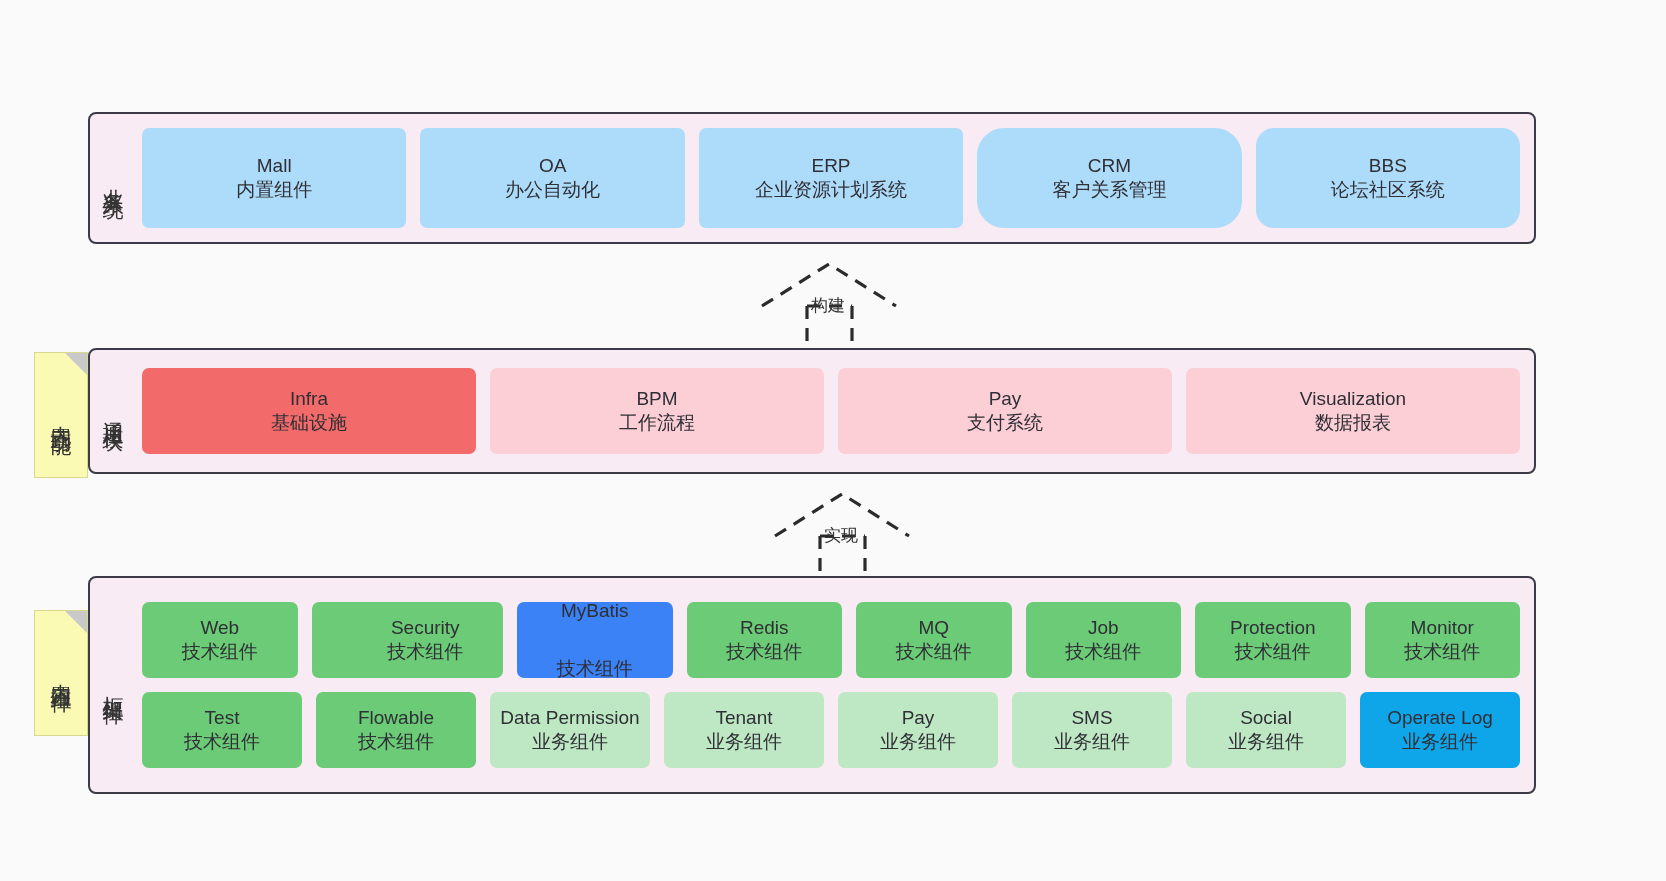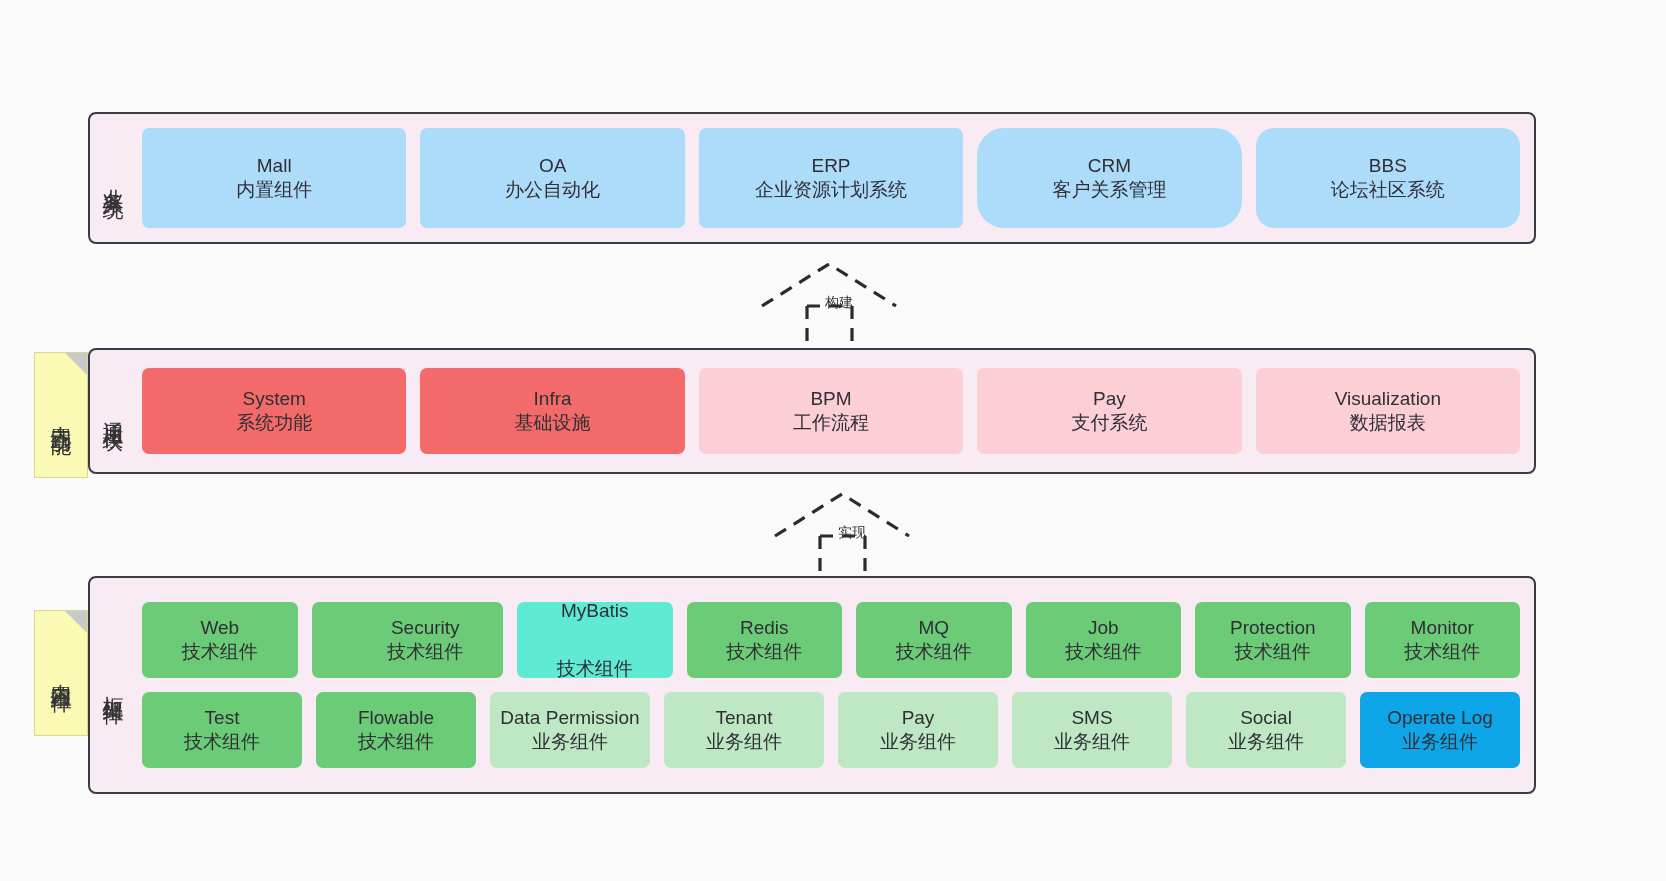--- a/index.html
+++ b/index.html
@@ -96,26 +96,25 @@
     width:0;height:0;
     border-top:22px solid #C9C9C9;
     border-left:22px solid transparent;
   }
 
   
   .arrow{position:absolute;z-index:2;}
   .arrow svg{display:block;overflow:visible;}
   .arrow-label{
     position:absolute;
-    font-size:14px;
+    font-size:17px;
     color:#333333;
     background:transparent;
     white-space:nowrap;
     user-select:none;
-    margin-left:14px;
   }
 </style>
 </head>
 <body>
 
 <div id="stage">
 
   <div class="layer" style="left:88px;top:112px;width:1448px;height:132px;">
     <div class="layer-label">业务系统</div>
     <div class="cards">
@@ -155,24 +154,20 @@
   <div class="tab" style="left:34px;top:352px;height:126px;">
     <span>内置功能</span>
     <span class="fold"></span>
   </div>
 
   <div class="layer" style="left:88px;top:348px;width:1448px;height:126px;">
     <div class="layer-label">通用模块</div>
     <div class="cards">
       <div class="row">
         <div class="card h-mod" style="background:#F26A6A;">
-          <span class="ln">System</span>
-          <span class="ln">系统功能</span>
-        </div>
-        <div class="card h-mod" style="background:#F26A6A;">
           <span class="ln">Infra</span>
           <span class="ln">基础设施</span>
         </div>
         <div class="card h-mod" style="background:#FBCFD5;">
           <span class="ln">BPM</span>
           <span class="ln">工作流程</span>
         </div>
         <div class="card h-mod" style="background:#FBCFD5;">
           <span class="ln">Pay</span>
           <span class="ln">支付系统</span>
@@ -204,21 +199,21 @@
 
       <div class="row">
         <div class="card h-fw" style="background:#6BCB77;">
           <span class="ln">Web</span>
           <span class="ln">技术组件</span>
         </div>
         <div class="card h-fw" style="background:#6BCB77;padding-left:40px;">
           <span class="ln">Security</span>
           <span class="ln">技术组件</span>
         </div>
-        <div class="card h-fw" style="background:#5eead4;gap:34px;">
+        <div class="card h-fw" style="background:#3b82f6;gap:34px;">
           <span class="ln">MyBatis</span>
           <span class="ln">技术组件</span>
         </div>
         <div class="card h-fw" style="background:#6BCB77;">
           <span class="ln">Redis</span>
           <span class="ln">技术组件</span>
         </div>
         <div class="card h-fw" style="background:#6BCB77;">
           <span class="ln">MQ</span>
           <span class="ln">技术组件</span>

